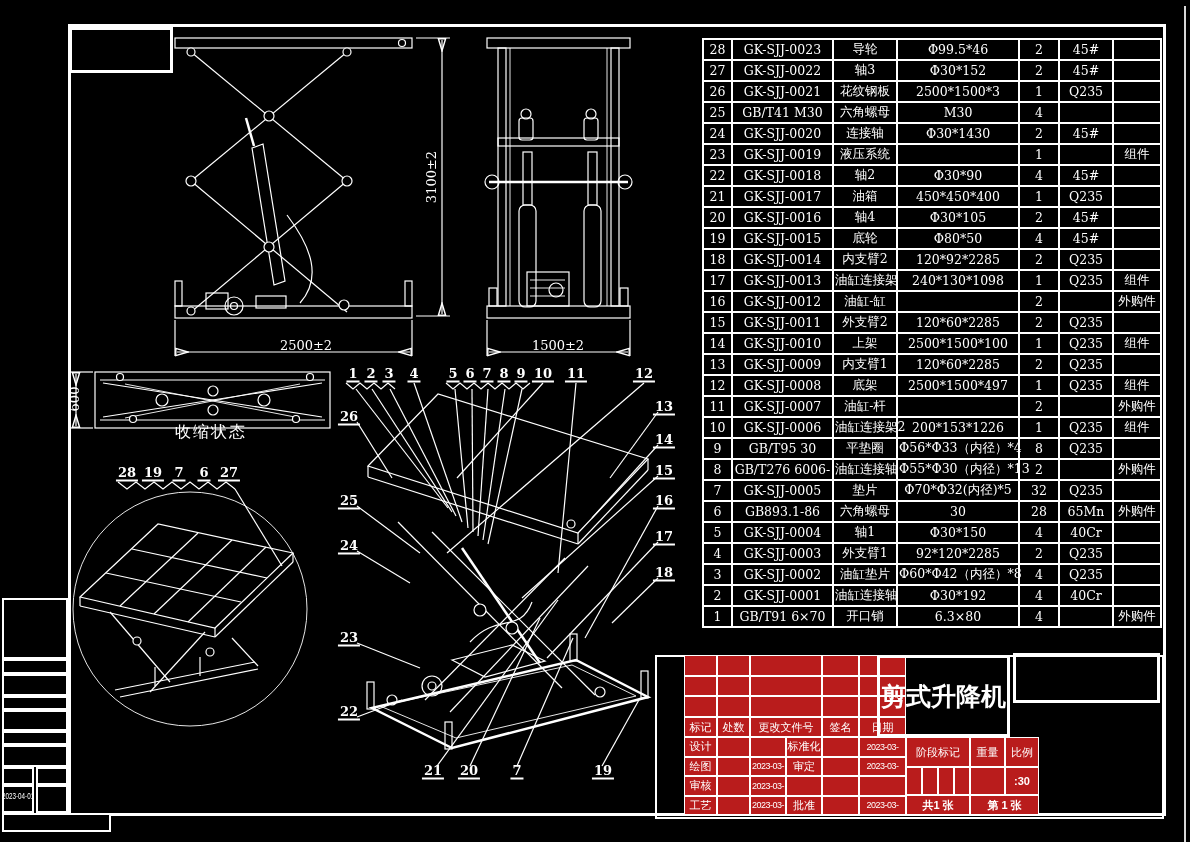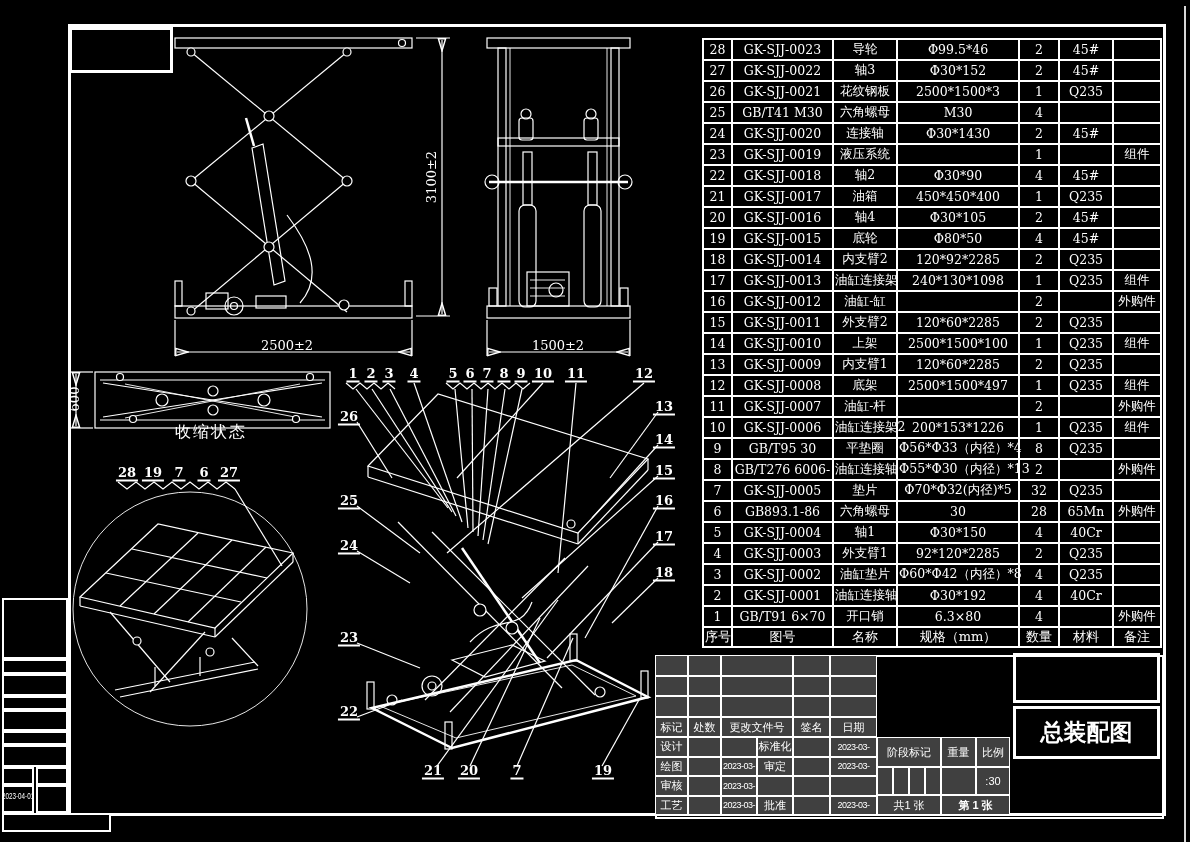--- a/index.html
+++ b/index.html
@@ -10,21 +10,21 @@
   #sheet-border{left:68px;top:24px;width:1092px;height:786px;border:3px solid #fff;}
   #corner-box{left:69px;top:27px;width:98px;height:40px;border:3px solid #fff;}
   #edge-line{left:1184px;top:6px;width:2px;height:836px;background:#d8d8d8;}
   
   #bom{position:absolute;left:702px;top:38px;width:458px;border-collapse:collapse;
        table-layout:fixed;font-family:"DejaVu Serif",serif;font-size:12.5px;}
   #bom td{border:2px solid #fff;height:19px;padding:0 1px;text-align:center;color:#fff;
           white-space:nowrap;overflow:visible;}
   #bom tr.hdr td{height:17px;font-size:13px;}
   
-  .tb-grid{position:absolute;display:grid;background:#404040;}
+  .tb-grid{position:absolute;display:grid;background:#b91c1c;margin-left:29px;}
   .tb-grid>div{border:1.5px solid #fff;display:flex;align-items:center;justify-content:center;
                font-size:11px;overflow:hidden;white-space:nowrap;}
   .tbx{position:absolute;border:3px solid #fff;display:flex;align-items:center;justify-content:center;}
   .datecell{font-size:9px !important;letter-spacing:-.5px;}
   
   .dim{position:absolute;font:13px "DejaVu Serif",serif;transform:translate(-50%,-50%);white-space:nowrap;}
   .vdim{transform:translate(-50%,-50%) rotate(-90deg);}
   .viewlabel{position:absolute;font:16px "Liberation Sans",sans-serif;transform:translate(-50%,-50%);letter-spacing:2px;}
   .balloon{position:absolute;transform:translate(-50%,-50%);font:bold 13px "DejaVu Serif",serif;
            border-bottom:2px solid #fff;padding:0 2px 1px;line-height:12px;}
@@ -518,34 +518,25 @@
         </tr>
         <tr>
           <td>1</td>
           <td>GB/T91 6×70</td>
           <td>开口销</td>
           <td>6.3×80</td>
           <td>4</td>
           <td></td>
           <td>外购件</td>
         </tr>
-        <tr class="hdr">
-          <td>序号</td>
-          <td>图号</td>
-          <td>名称</td>
-          <td>规格（mm）</td>
-          <td>数量</td>
-          <td>材料</td>
-          <td>备注</td>
-        </tr>
       </tbody>
   </table>
 
   <div class="dim vdim" style="left:431px;top:177px">3100±2</div>
-  <div class="dim" style="left:287px;top:345px">2500±2</div>
+  <div class="dim" style="left:306px;top:345px">2500±2</div>
   <div class="dim" style="left:558px;top:345px">1500±2</div>
   <div class="dim vdim" style="left:74px;top:399px">600</div>
   <div class="viewlabel" style="left:211px;top:432px">收缩状态</div>
 
 
   <div class="abs" style="left:655px;top:655px;width:505px;height:160px;border:2px solid #fff"></div>
 
   <div class="tb-grid" style="left:655px;top:655px;width:222px;height:62px;grid-template-columns:33px 33px 72px 37px 47px;grid-auto-rows:20.6px">
     <div></div>
       <div></div>
@@ -595,43 +586,43 @@
     <div class="datecell"></div>
 
     <div>工艺</div>
       <div></div>
     <div class="datecell">2023-03-</div>
     <div>批准</div>
       <div></div>
     <div class="datecell">2023-03-</div>
   </div>
 
+  <div class="tbx" style="left:877px;top:655px;width:127px;height:76px;font:bold 25px 'Liberation Sans',sans-serif">
+    <span>剪式升降机</span>
+  </div>
 
   <div class="tb-grid" style="left:877px;top:737px;width:133px;height:30px;grid-template-columns:64px 35px 34px;grid-auto-rows:30px">
     <div>阶段标记</div>
     <div>重量</div>
     <div>比例</div>
   </div>
   <div class="tb-grid" style="left:877px;top:767px;width:133px;height:28px;grid-template-columns:16px 16px 16px 16px 35px 34px;grid-auto-rows:28px">
     <div></div>
       <div></div>
       <div></div>
       <div></div>
       <div></div>
-    <div style="font-weight:normal">:30</div>
+    <div style="font-weight:bold">:30</div>
   </div>
   <div class="tb-grid" style="left:877px;top:795px;width:133px;height:20px;grid-template-columns:64px 69px;grid-auto-rows:20px">
-    <div style="font-weight:normal">共1 张</div>
+    <div style="font-weight:bold">共1 张</div>
     <div style="font-weight:bold">第 1 张</div>
   </div>
 
   <div class="tbx" style="left:1013px;top:653px;width:141px;height:44px"></div>
-  <div class="tbx" style="left:1013px;top:706px;width:141px;height:47px;font:bold 23px 'Liberation Sans',sans-serif">
-    <span>总装配图</span>
-  </div>
 
 <span class="balloon" style="left: 353px; top: 375px;">1</span>
     <span class="balloon" style="left: 371px; top: 375px;">2</span>
     <span class="balloon" style="left: 389px; top: 375px;">3</span>
     <span class="balloon" style="left: 414px; top: 375px;">4</span>
     <span class="balloon" style="left: 453px; top: 375px;">5</span>
     <span class="balloon" style="left: 470px; top: 375px;">6</span>
     <span class="balloon" style="left: 487px; top: 375px;">7</span>
     <span class="balloon" style="left: 504px; top: 375px;">8</span>
     <span class="balloon" style="left: 521px; top: 375px;">9</span>

